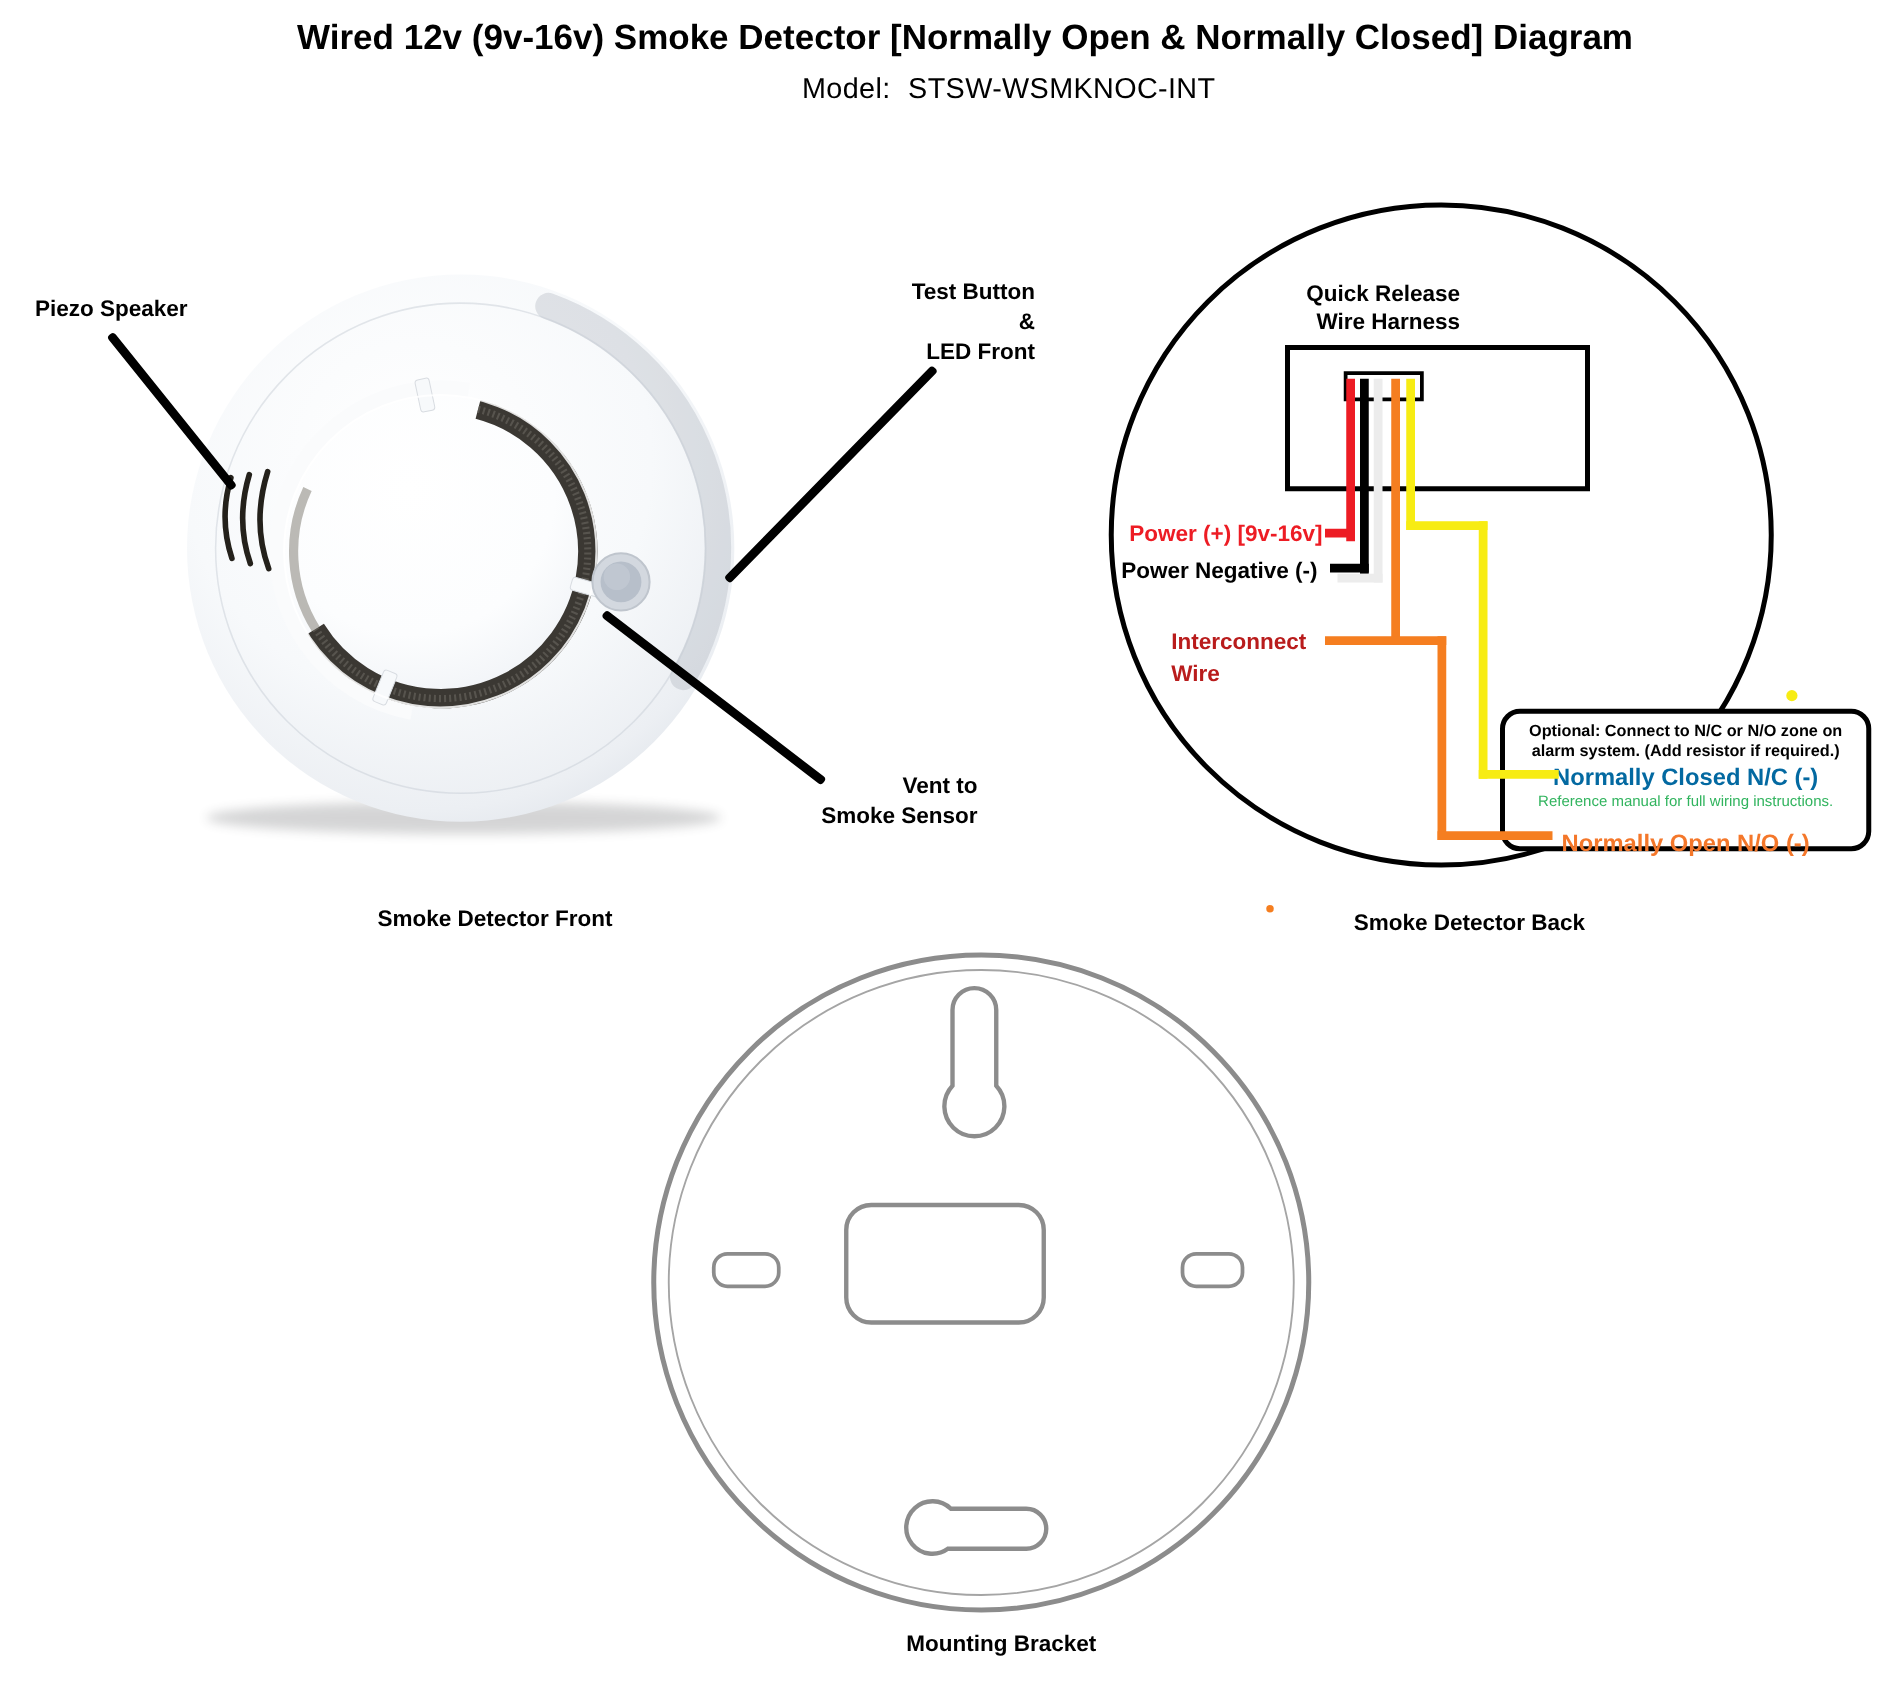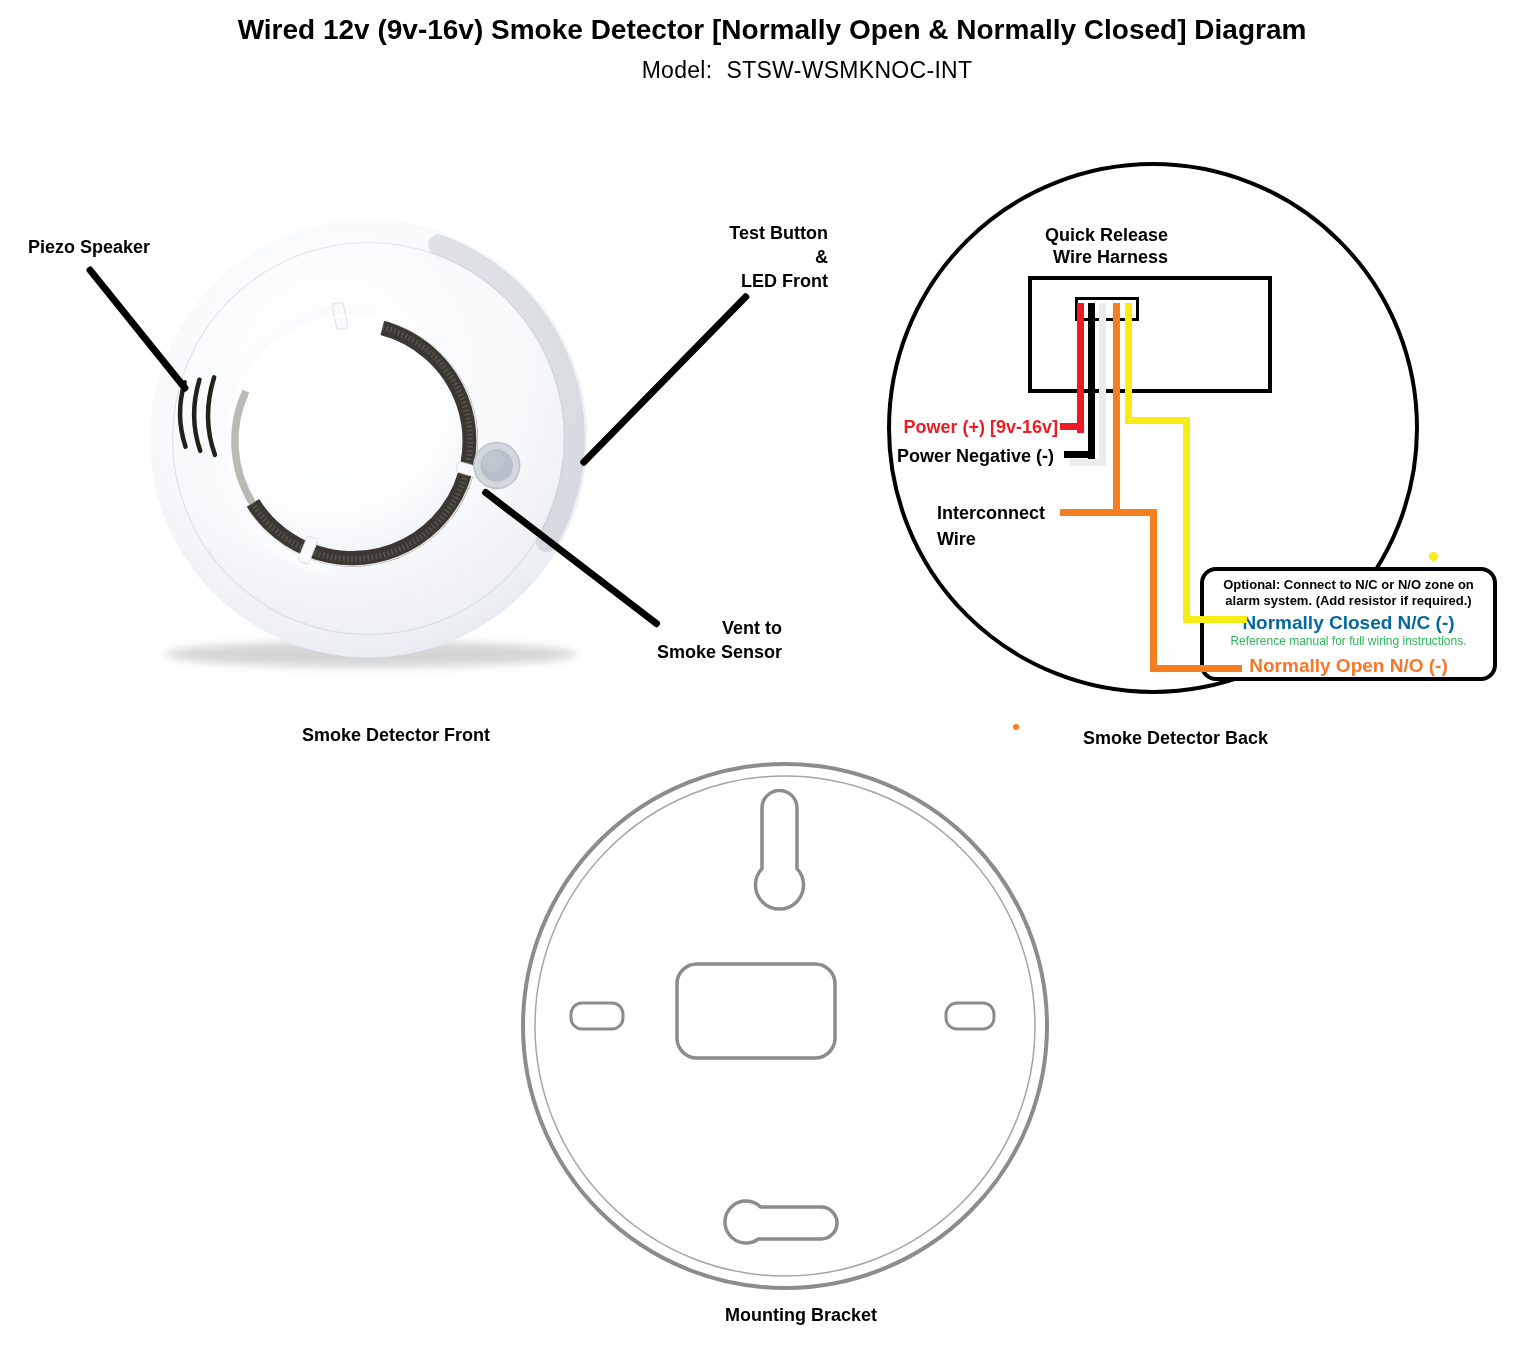--- a/index.html
+++ b/index.html
@@ -33,21 +33,21 @@
                   border:4px solid #000; background:#fff; }
   .connector-rect { left:1075px; top:297px; width:64px; height:24px;
                     border:3px solid #000; background:#fff; }
   .wire { position:absolute; z-index:6; }
   .optional-box { left:1200px; top:567px; width:297px; height:114px;
                   border:4px solid #000; border-radius:16px; background:#fff;
                   z-index:5; text-align:center; padding-top:6px; }
   .opt-note { font-size:13px; font-weight:bold; line-height:16px; }
   .opt-nc   { font-size:19px; font-weight:bold; color:#0369a1; margin-top:3px; line-height:22px; }
   .opt-ref  { font-size:12px; color:#31b45e; line-height:14px; }
-  .opt-no   { font-size:19px; font-weight:bold; color:#f4772a; margin-top:7px; line-height:22px; }
+  .opt-no   { font-size:19px; font-weight:bold; color:#f4772a; margin-top:17px; line-height:22px; }
 
   .dot { position:absolute; border-radius:50%; z-index:7; }
 
   svg { position:absolute; }
 </style>
 </head>
 <body>
 
 <div class="abs page-title nowrap">Wired 12v (9v-16v) Smoke Detector [Normally Open &amp; Normally Closed] Diagram</div>
 <div class="abs page-subtitle nowrap">
@@ -144,21 +144,21 @@
 <div class="wire" style="left:1150px; top:509px; width:7px; height:163px; background:#f57e20;"></div>
 <div class="wire" style="left:1150px; top:665px; width:92px; height:7px; background:#f57e20;"></div>
 
 <div class="wire" style="left:1125px; top:303px; width:7px; height:121px; background:#f7ec13;"></div>
 <div class="wire" style="left:1125px; top:417px; width:65px; height:7px; background:#f7ec13;"></div>
 <div class="wire" style="left:1183px; top:417px; width:7px; height:206px; background:#f7ec13;"></div>
 <div class="wire" style="left:1183px; top:616px; width:64px; height:7px; background:#f7ec13;"></div>
 
 <div class="lbl right nowrap" style="left:860px; top:415px; width:198px; color:#ed1c24;">Power (+) [9v-16v]</div>
 <div class="lbl right nowrap" style="left:856px; top:444px; width:198px;">Power Negative (-)</div>
-<div class="lbl nowrap" style="left:937px; top:500px; color:#000000; line-height:26px;">
+<div class="lbl nowrap" style="left:937px; top:500px; color:#b91c1c; line-height:26px;">
   <div>Interconnect</div>
   <div>Wire</div>
 </div>
 
 <div class="dot" style="left:1429px; top:552px; width:9px; height:9px; background:#f7ec13;"></div>
 <div class="dot" style="left:1013px; top:724px; width:6px; height:6px; background:#f57e20;"></div>
 
 <div class="caption center" style="left:1056px; top:728px; width:212px;">Smoke Detector Back</div>
 
 <svg style="left:505px; top:755px;" width="565" height="545" viewBox="505 755 565 545">

